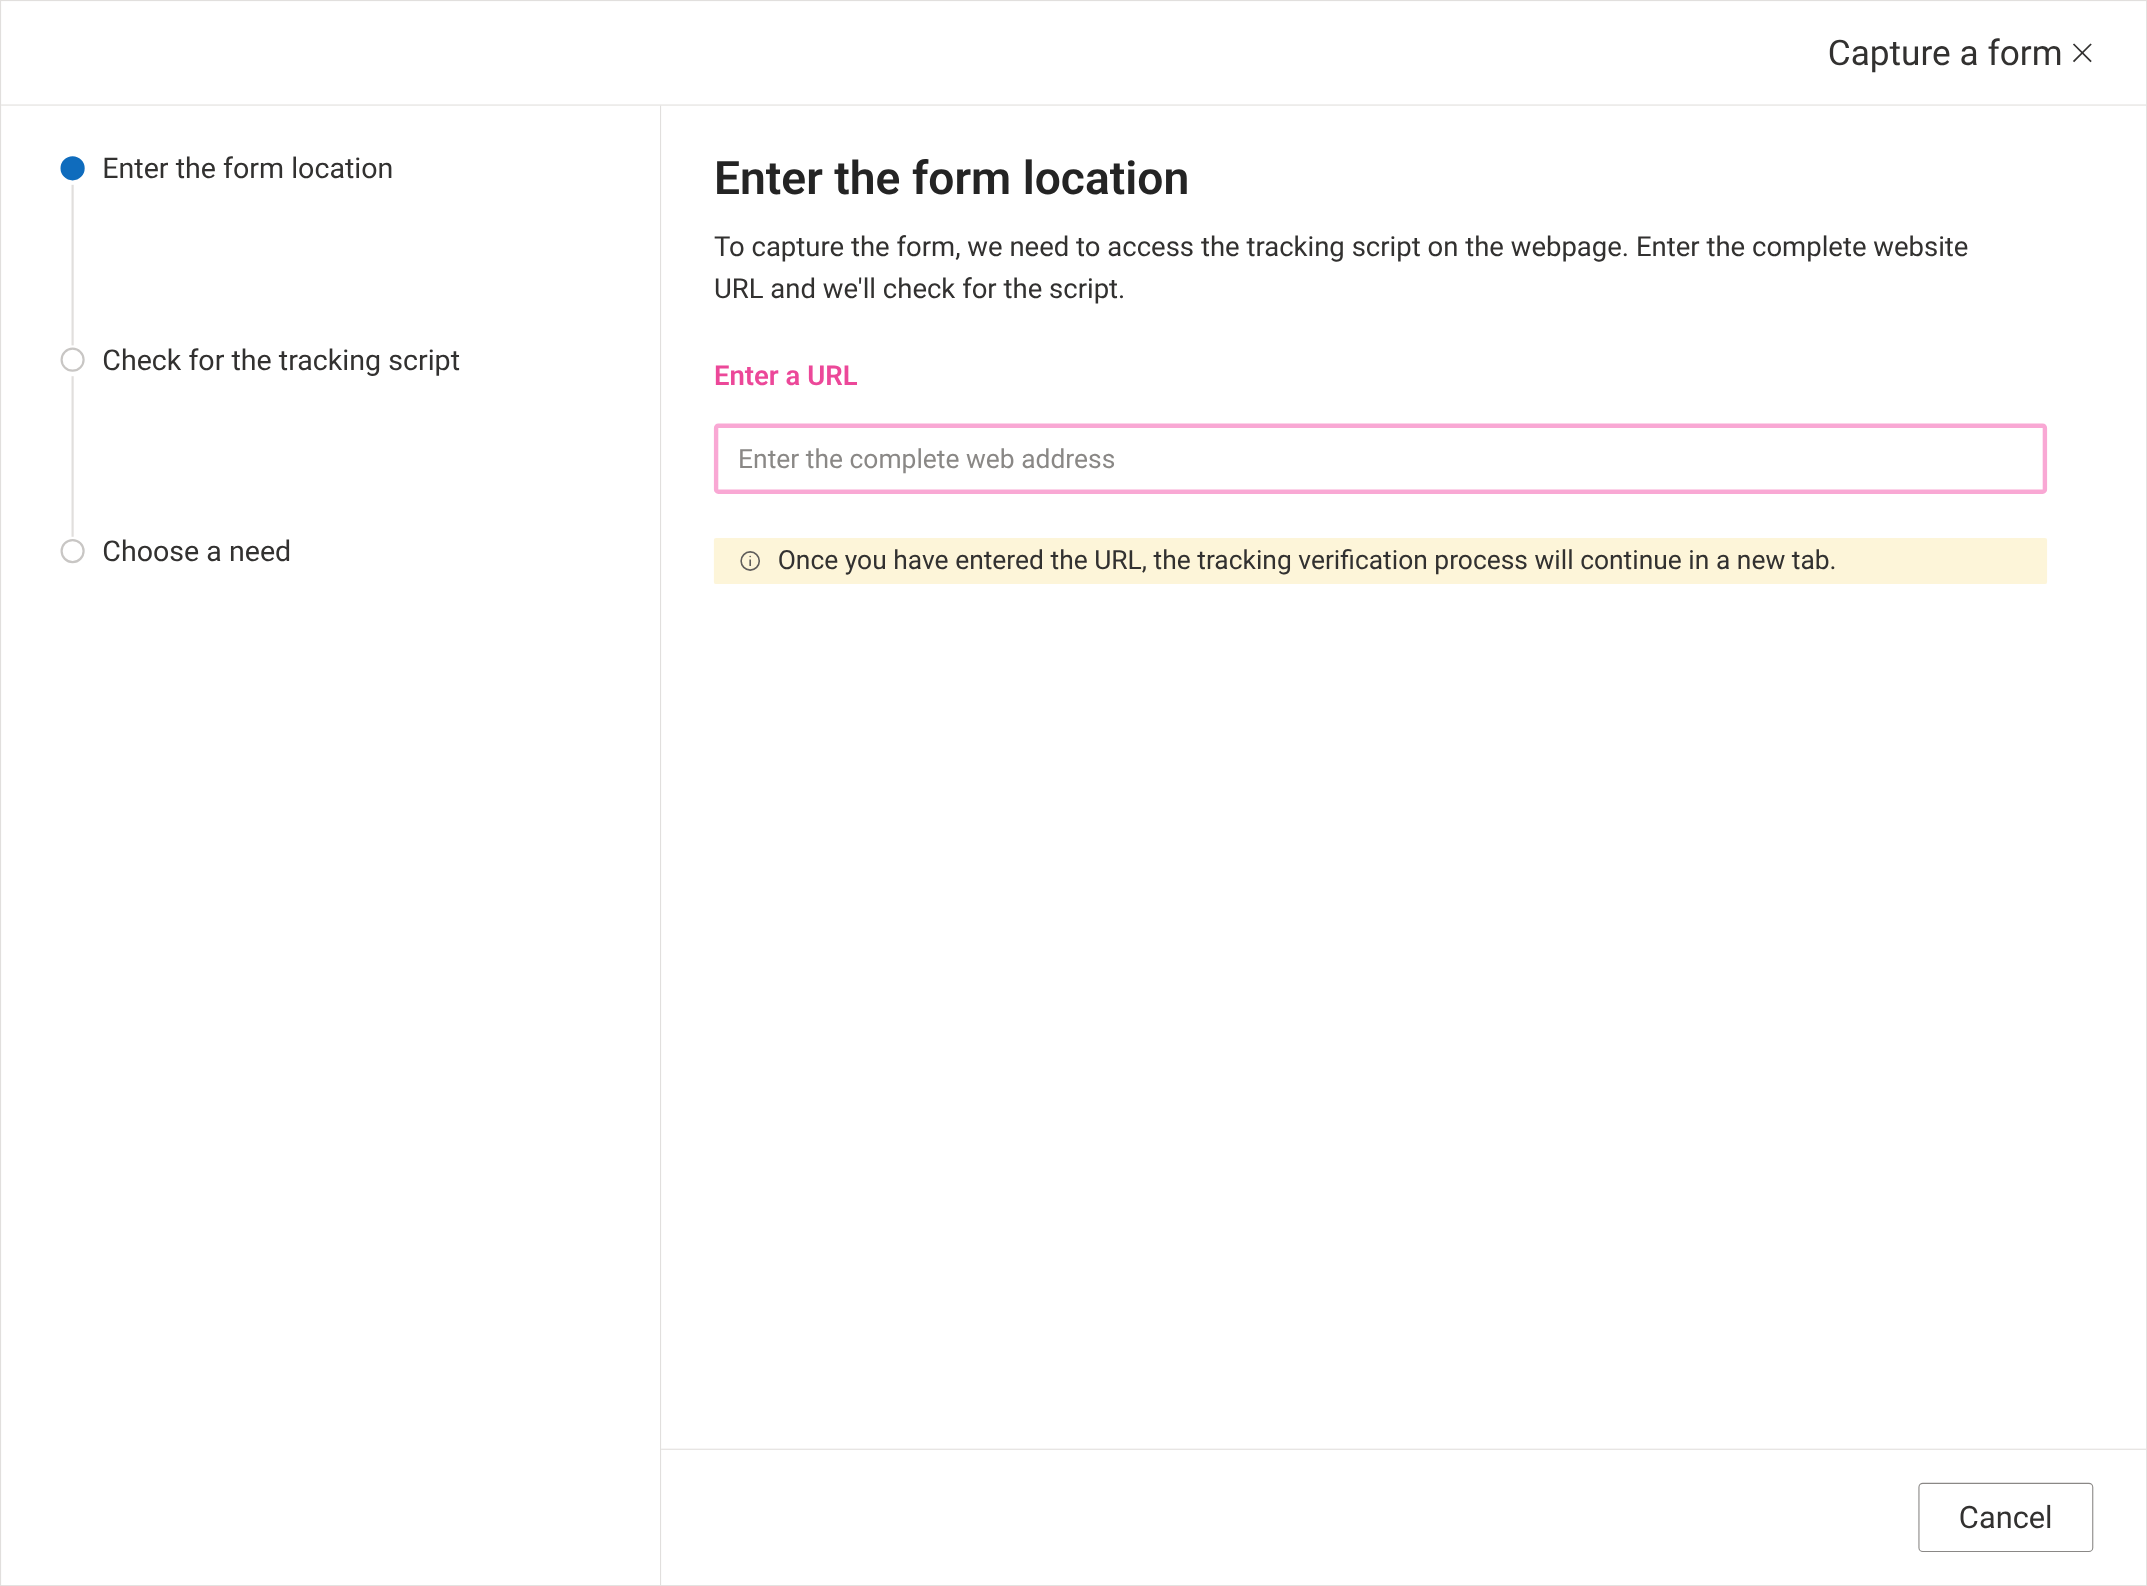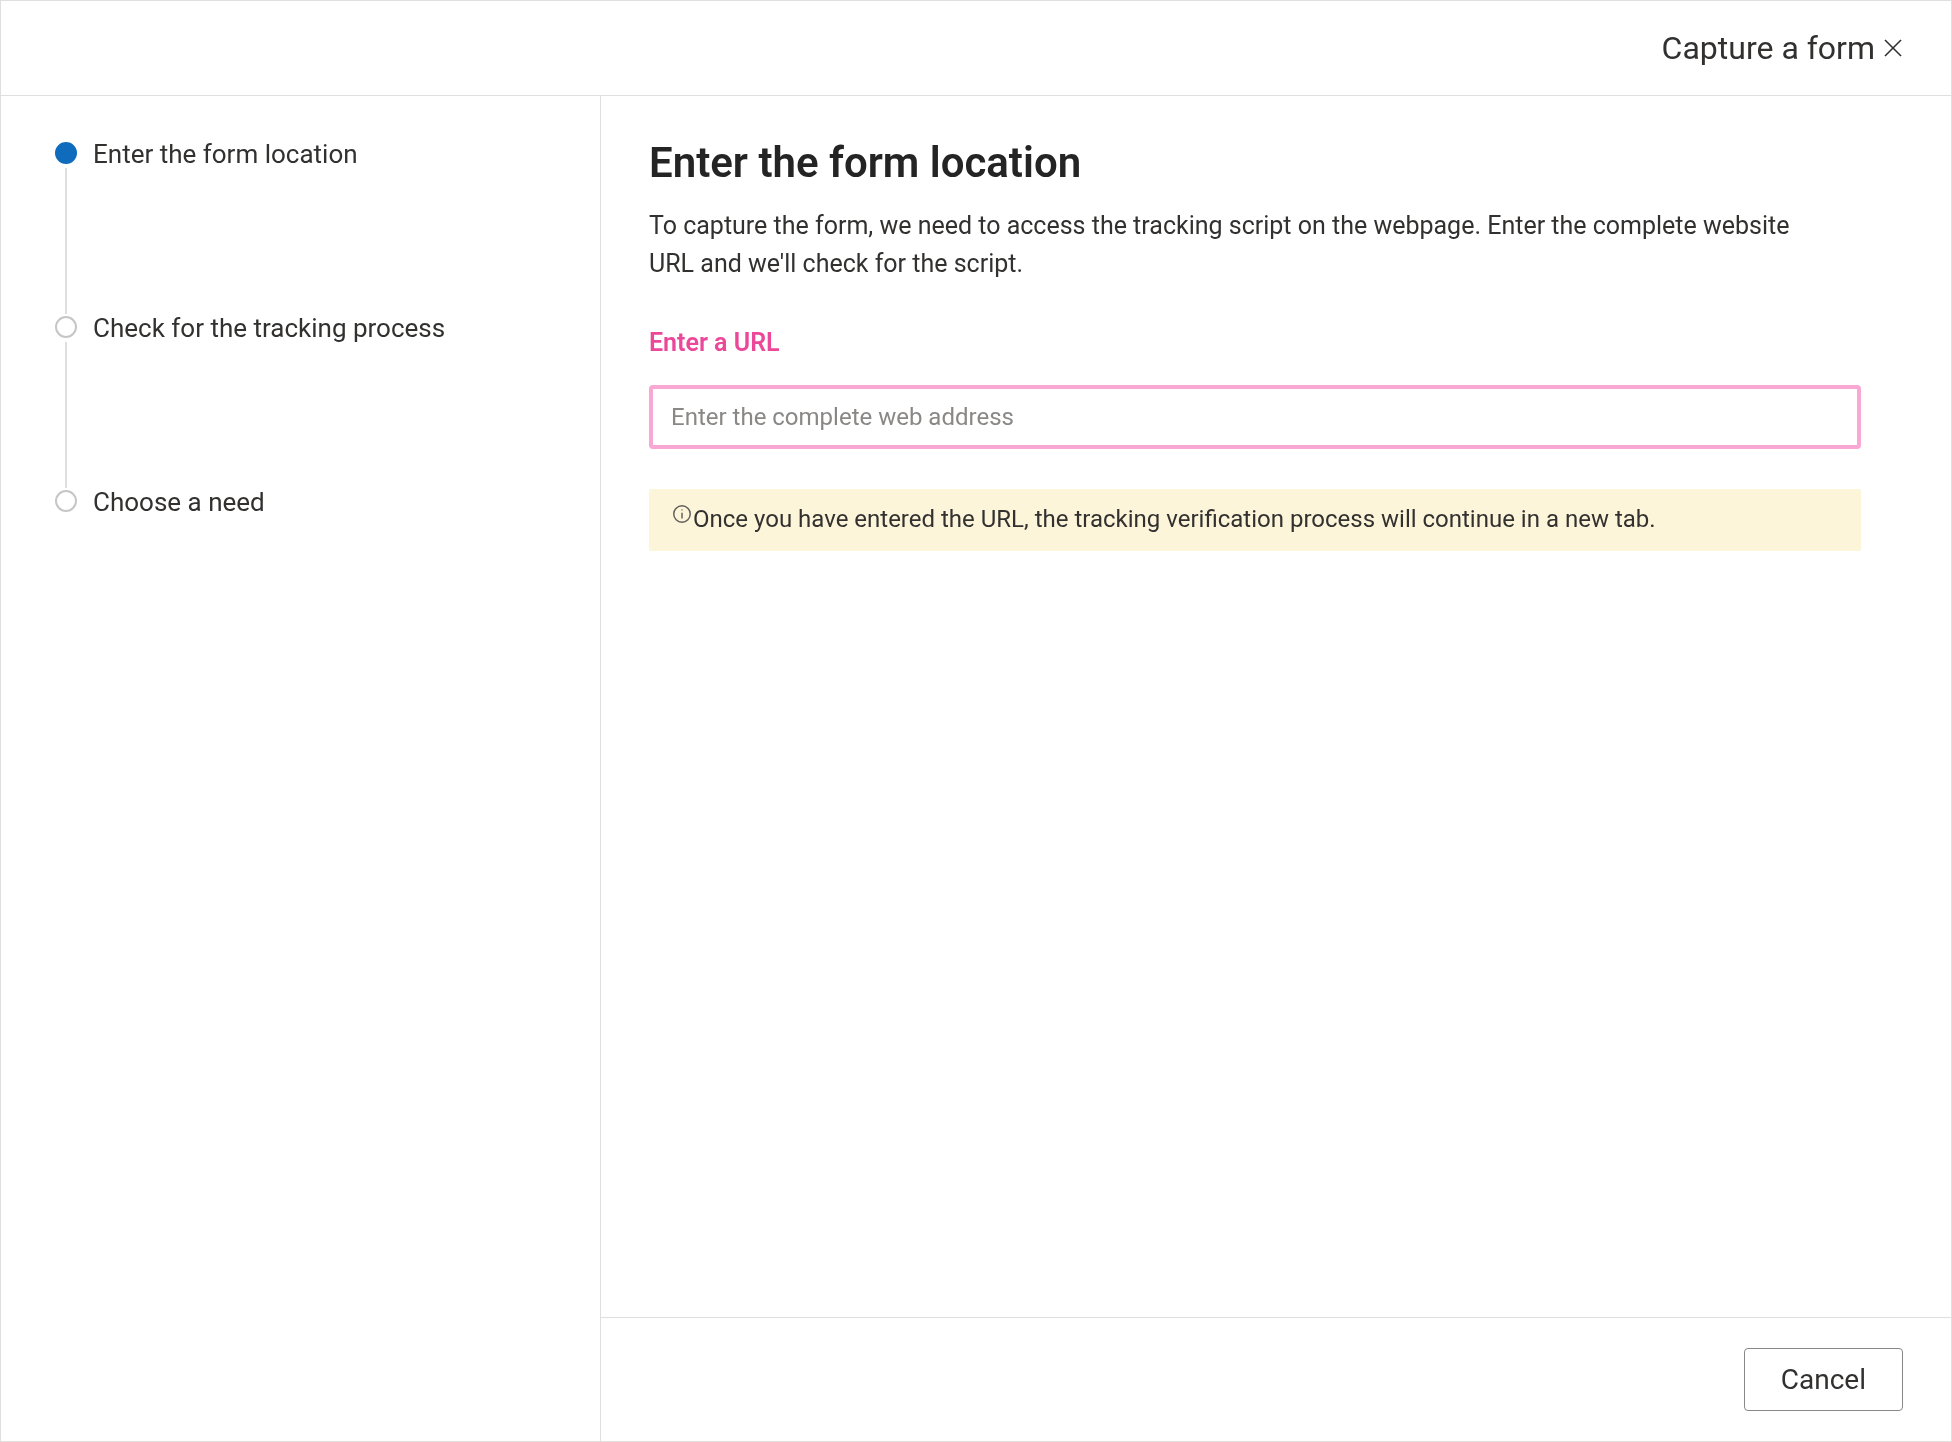--- a/index.html
+++ b/index.html
@@ -142,23 +142,24 @@
       border-radius: 4px;
       color: #323130;
       font-family: inherit;
     }
     .url-input::placeholder {
       color: #8a8886;
     }
     .info-banner {
       margin-top: 40px;
       background: #fdf5d9;
-      padding: 14px 22px;
-      display: flex;
-      gap: 0;
+      padding: 4px 22px;
+      display: flex;
+      align-items: center;
+      gap: 14px;
       max-width: 1212px;
       border-radius: 2px;
     }
     .info-banner svg {
       width: 22px;
       height: 22px;
       flex-shrink: 0;
     }
     .info-text {
       font-size: 24px;
@@ -199,21 +200,21 @@
   <div class="dialog-body">
     <nav class="sidebar">
       <ul class="step-list">
         <li class="step-item active">
           <span class="step-bullet"></span>
           <span class="step-label">Enter the form location</span>
           <span class="step-connector"></span>
         </li>
         <li class="step-item">
           <span class="step-bullet"></span>
-          <span class="step-label">Check for the tracking process</span>
+          <span class="step-label">Check for the tracking script</span>
           <span class="step-connector"></span>
         </li>
         <li class="step-item">
           <span class="step-bullet"></span>
           <span class="step-label">Choose a need</span>
           <span class="step-connector"></span>
         </li>
       </ul>
     </nav>
 

